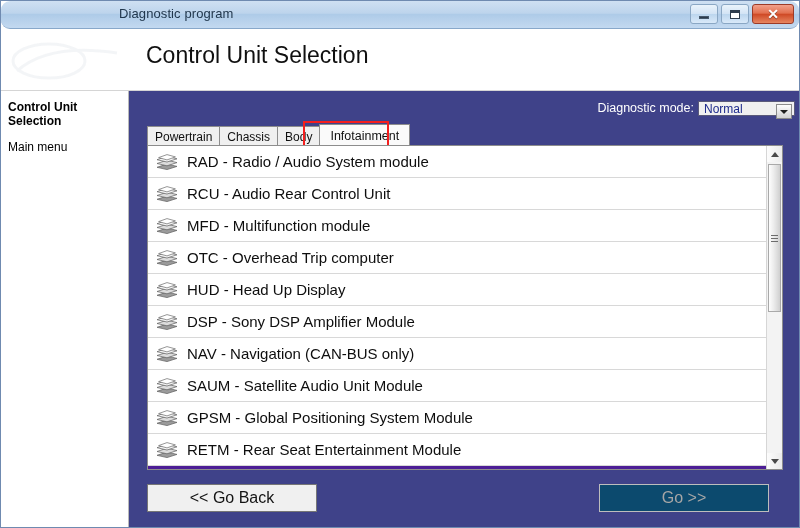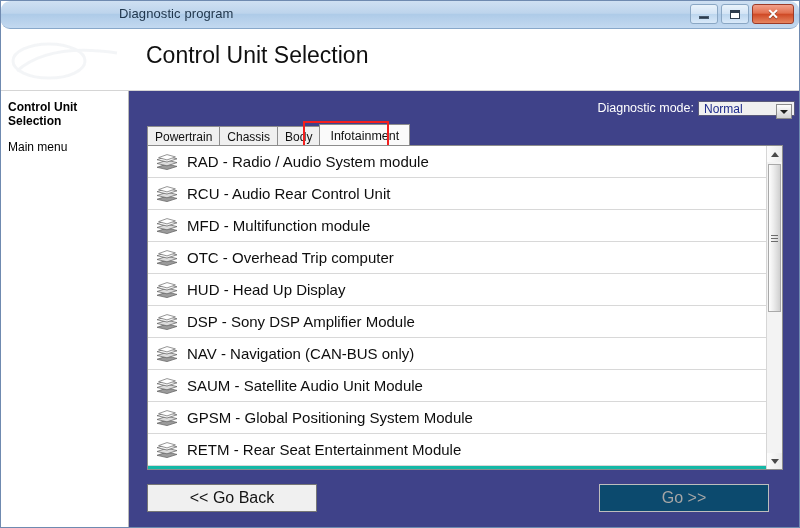--- a/index.html
+++ b/index.html
@@ -246,21 +246,21 @@
   }
 
   
   #list-panel {
     position: absolute;
     left: 18px;
     top: 54px;
     right: 16px;
     height: 325px;
     box-sizing: border-box;
-    background: #14b8a6;
+    background: #4c1d95;
     border: 1px solid #8d8d8d;
     display: flex;
   }
   #list-scrollview {
     flex: 1;
     overflow: hidden;
   }
   .list-row {
     height: 32px;
     box-sizing: border-box;

